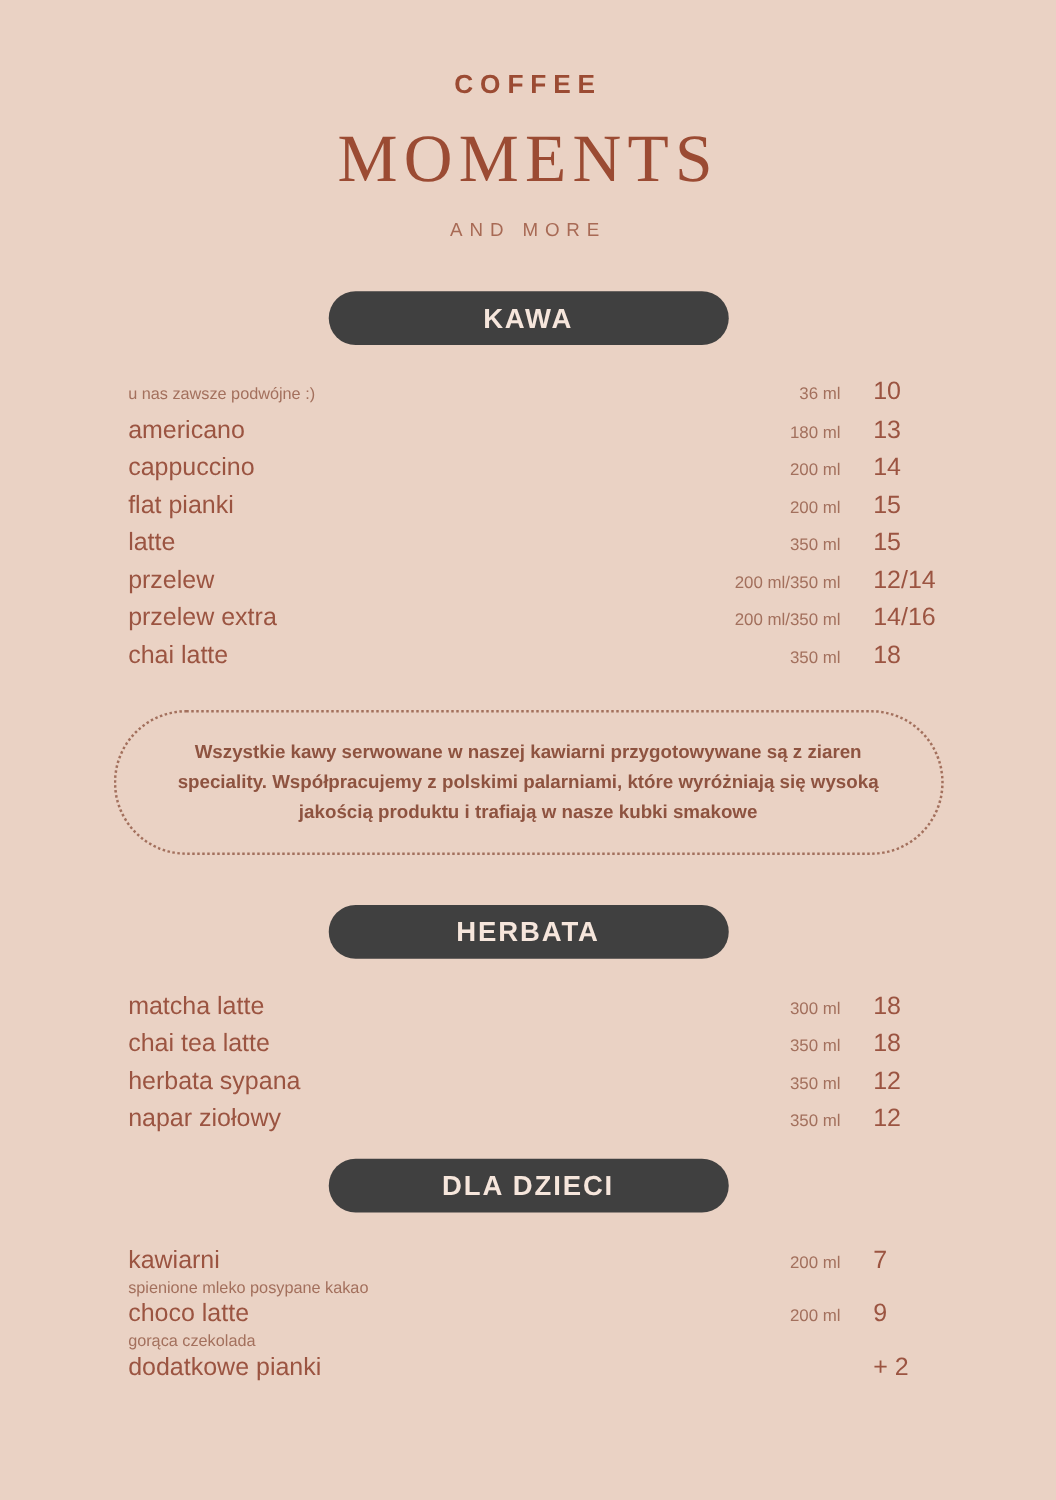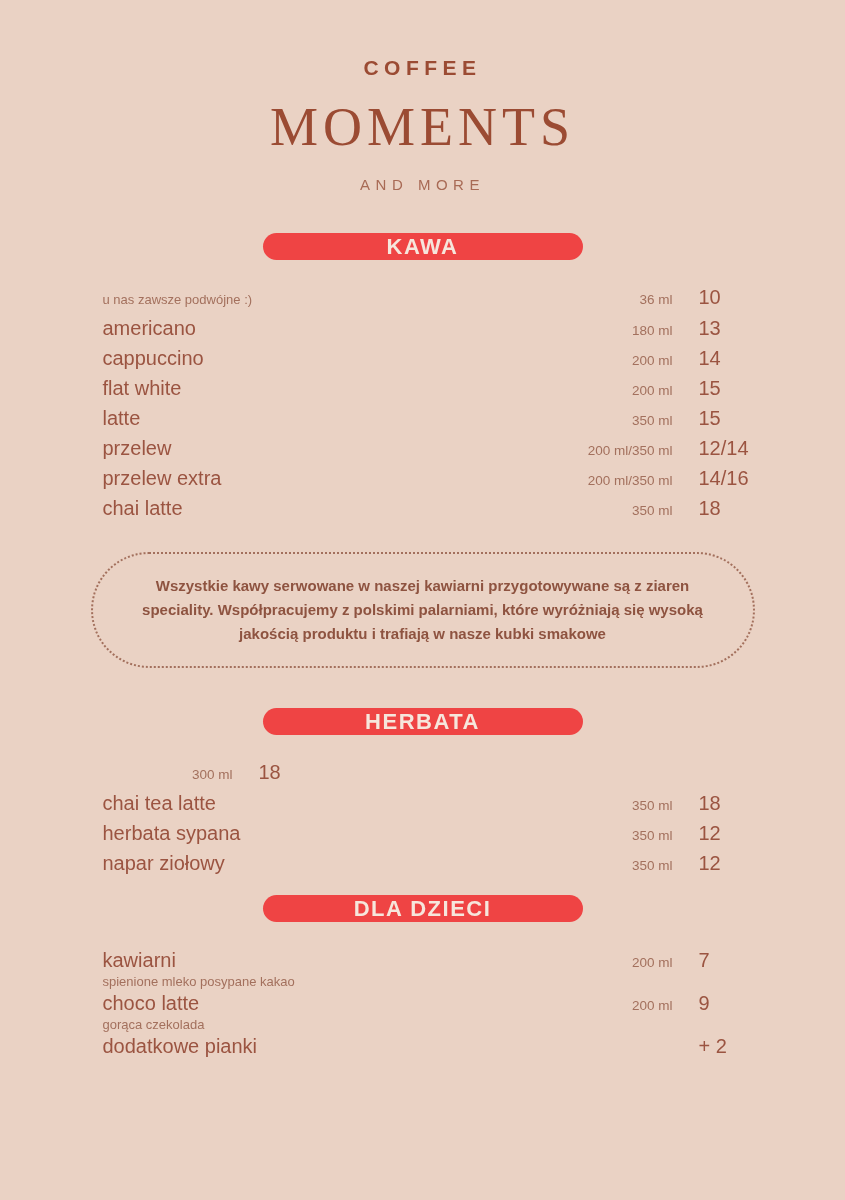--- a/index.html
+++ b/index.html
@@ -48,24 +48,24 @@
     color: #a86a55;
     font-weight: 400;
   }
 
   
   .banner-wrap {
     display: flex;
     justify-content: center;
   }
   .banner {
-    background: #ef4444;
+    background: #404040;
     color: #f6e6dc;
     border-radius: 40px;
-    height: 27px;
+    height: 43px;
     width: 320px;
     display: flex;
     align-items: center;
     justify-content: center;
     font-size: 22px;
     font-weight: 700;
     letter-spacing: 1.5px;
   }
 
   
@@ -165,21 +165,21 @@
     <div class="row">
       <div class="name">
         <div>cappuccino</div>
       </div>
       <div class="vol">200 ml</div>
       <div class="price">14</div>
     </div>
 
     <div class="row">
       <div class="name">
-        <div>flat white</div>
+        <div>flat pianki</div>
       </div>
       <div class="vol">200 ml</div>
       <div class="price">15</div>
     </div>
 
     <div class="row">
       <div class="name">
         <div>latte</div>
       </div>
       <div class="vol">350 ml</div>
@@ -218,20 +218,23 @@
   <div class="spacer-lg"></div>
 
   <div class="banner-wrap">
     <div class="banner">HERBATA</div>
   </div>
 
   <div class="spacer-md"></div>
 
   <div class="menu">
     <div class="row">
+      <div class="name">
+        <div>matcha latte</div>
+      </div>
       <div class="vol">300 ml</div>
       <div class="price">18</div>
     </div>
 
     <div class="row">
       <div class="name">
         <div>chai tea latte</div>
       </div>
       <div class="vol">350 ml</div>
       <div class="price">18</div>

